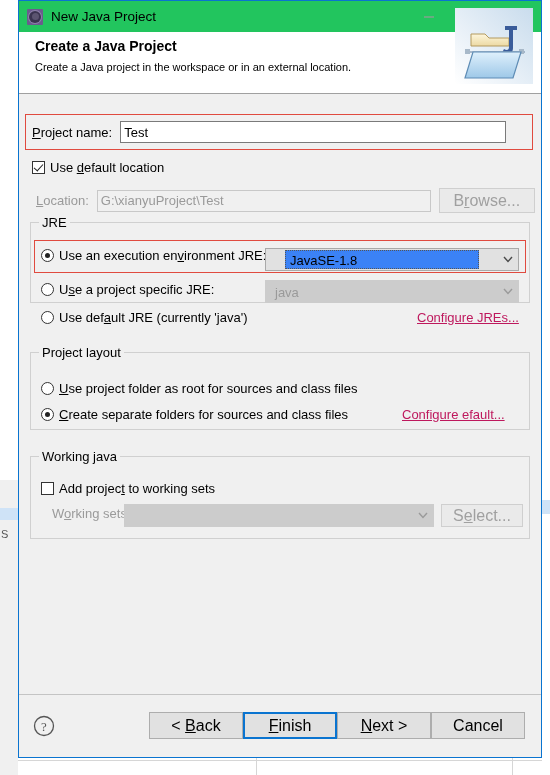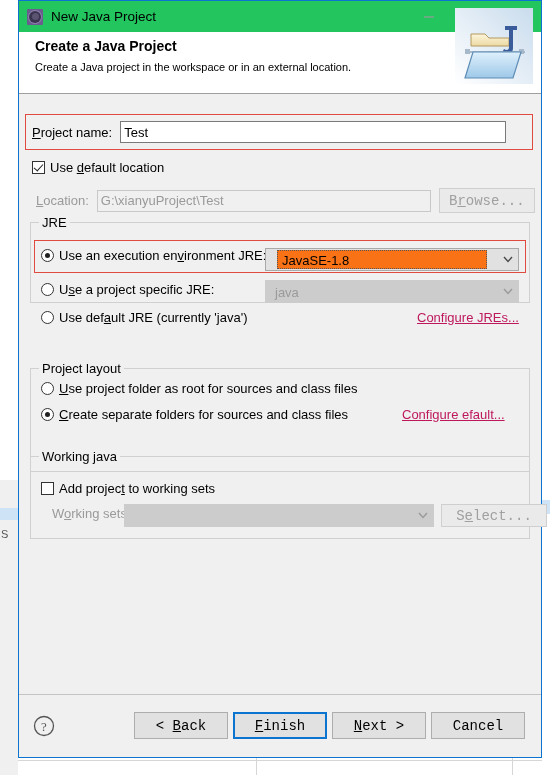--- a/index.html
+++ b/index.html
@@ -210,22 +210,22 @@
     color: #000;
     outline: none;
   }
   input.textfield.disabled {
     background: #f0f0f0;
     border: 1px solid #c8c8c8;
     color: #9a9a9a;
   }
 
   .btn {
-    font-family: Liberation Mono, monospace;
-    font-size: 14px;
+    font-family: Liberation Sans, sans-serif;
+    font-size: 16px;
     background: #e1e1e1;
     border: 1px solid #adadad;
     height: 25px;
     box-sizing: border-box;
     color: #000;
     padding: 0;
     cursor: default;
   }
   .btn.disabled { color: #a0a0a0; background: #eaeaea; border-color: #cfcfcf; }
   .btn .u { text-decoration: underline; }
@@ -296,23 +296,23 @@
     display: flex;
     align-items: center;
     background: #e1e1e1;
     border: 1px solid #a9a9a9;
     box-sizing: border-box;
     height: 23px;
     position: relative;
   }
   .combo .combo-inner {
     flex: 1 1 auto;
-    background: #f97316;
+    background: #3b82f6;
     border: 1px dotted #555;
-    margin: 11px;
+    margin: 19px;
     height: 19px;
     line-height: 19px;
     padding-left: 4px;
     box-sizing: border-box;
     font-size: 13px;
     overflow: hidden;
     white-space: nowrap;
   }
   .combo .combo-arrow {
     width: 20px;
@@ -355,21 +355,20 @@
     left: 14px;
     top: 20px;
     width: 22px;
     height: 22px;
   }
   .footer-btns {
     position: absolute;
     right: 16px;
     top: 17px;
     display: flex;
-    gap: 5px;
   }
   .footer-btns .btn { height: 27px; width: 94px; }
 </style>
 </head>
 <body>
 
 <div id="bg-app">
   <div class="bg-grid-row" style="top:736px;"></div>
   <div class="bg-grid-row" style="top:760px;"></div>
   <div class="bg-grid-col" style="left:256px;"></div>
@@ -495,21 +494,21 @@
           </svg>
       </div>
     </div>
 
     <div class="row" style="left:22px; top:216px;">
       <span class="rb"></span>
       <span class="lbl">Use def<span class="u">a</span>ult JRE (currently 'java')</span>
     </div>
     <div style="position:absolute; left:398px; top:216px;" class="link">Configure JREs...</div>
 
-    <div class="group" style="left:11px; top:274px; width:500px; height:104px;">
+    <div class="group" style="left:11px; top:258px; width:500px; height:78px;">
       <span class="group-title">Project layout</span>
     </div>
 
     <div class="row" style="left:22px; top:287px;">
       <span class="rb"></span>
       <span class="lbl"><span class="u">U</span>se project folder as root for sources and class files</span>
     </div>
 
     <div class="row" style="left:22px; top:313px;">
       <span class="rb selected"></span>
@@ -530,21 +529,21 @@
       <span class="lbl lbl-dis">W<span class="u">o</span>rking sets:</span>
     </div>
     <div class="combo disabled" style="position:absolute; left:105px; top:410px; width:310px;">
       <div class="combo-inner"></div>
       <div class="combo-arrow">
         <svg width="10" height="7" viewBox="0 0 10 7">
             <path d="M1 1 L5 5.5 L9 1" fill="none" stroke="#9a9a9a" stroke-width="1.4"></path>
           </svg>
       </div>
     </div>
-    <button class="btn disabled" style="position:absolute; left:422px; top:410px; width:106px; height:23px;">S<span class="u">e</span>lect...</button>
+    <button class="btn disabled" style="position:absolute; left:422px; top:410px; width:82px; height:23px;">S<span class="u">e</span>lect...</button>
 
   </div>
 
   <div class="footer">
     <div class="help-icon">
       <svg width="22" height="22" viewBox="0 0 22 22">
         <circle cx="11" cy="11" r="9.5" fill="none" stroke="#555" stroke-width="1.3"></circle>
         <text x="11" y="15.5" text-anchor="middle" font-family="Liberation Serif, serif" font-size="13" fill="#555">?</text>
       </svg>
     </div>

